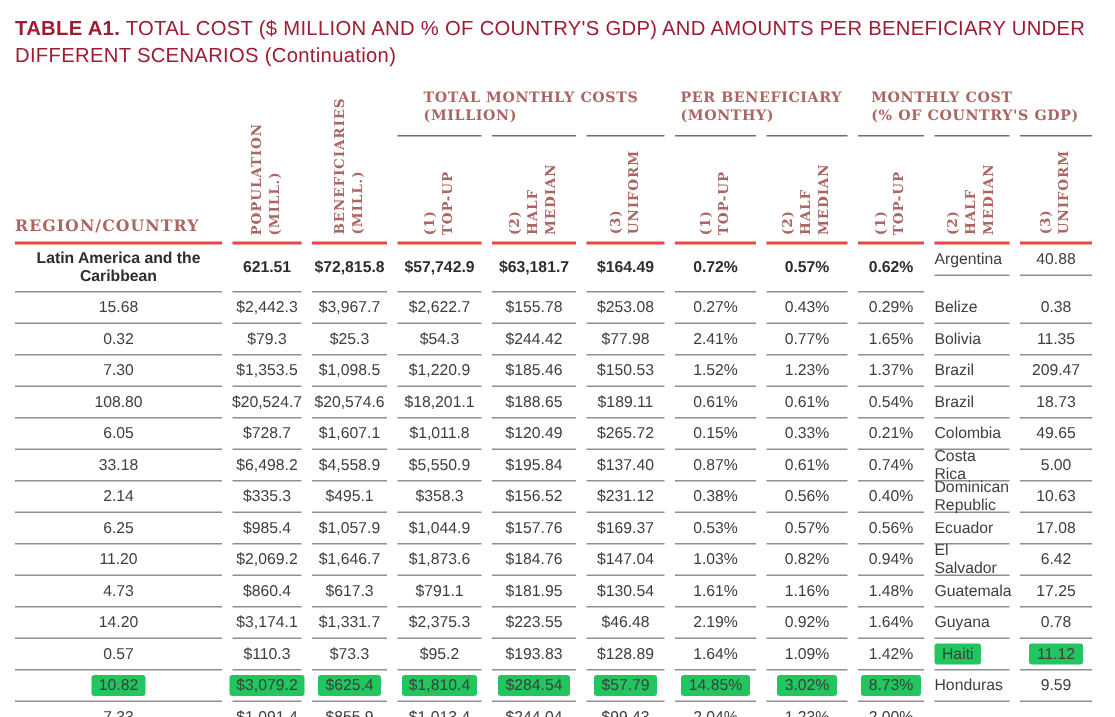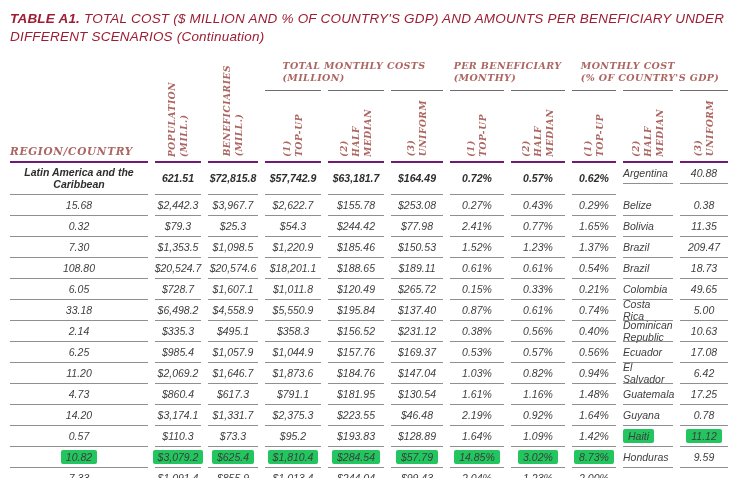--- a/index.html
+++ b/index.html
@@ -1,33 +1,33 @@
 <!DOCTYPE html>
 <html><head>
 <meta charset="utf-8">
 <style>
   html,body{margin:0;padding:0;background:#fff;}
   .page{width:743px;height:478px;box-sizing:border-box;padding:8px 10px 0;overflow:hidden;
-        background:#fff;font-family:"Liberation Sans",sans-serif;position:relative;font-style:italic;}
+        background:#fff;font-family:"Liberation Sans",sans-serif;position:relative;}
   .title{color:#9d1d33;font-size:13.5px;line-height:1.32;letter-spacing:.2px;margin:2px 0 9px;}
   .title .prefix{font-weight:bold;}
   .title .rest{font-weight:normal;}
   .grid{display:grid;grid-template-columns:138px 46px 50px 56px 56px 52px 54px 54px 44px 50px 48px;column-gap:7px;}
   .header{grid-template-rows:36px 72px;}
   .c1{grid-column:1}.c2{grid-column:2}.c3{grid-column:3}.c4{grid-column:4}.c5{grid-column:5}
   .c6{grid-column:6}.c7{grid-column:7}.c8{grid-column:8}.c9{grid-column:9}.c10{grid-column:10}.c11{grid-column:11}
   .seg{grid-row:1;border-bottom:1px solid #6e6e6e;}
   .gtitle{grid-row:1;display:flex;flex-direction:column;justify-content:flex-end;align-items:center;
           font-family:"DejaVu Serif",serif;font-weight:bold;color:#ac6662;
           font-size:9.5px;letter-spacing:.4px;padding-bottom:6px;white-space:pre-line;line-height:1.3;}
   .g1{grid-column:4 / span 3;}
   .g2{grid-column:7 / span 2;}
   .g3{grid-column:9 / span 3;}
   .hcell{grid-row:2;display:flex;align-items:flex-end;justify-content:center;
-         border-bottom:2px solid #701a75;padding-bottom:4px;}
+         border-bottom:2px solid #ef4444;padding-bottom:4px;}
   .hcell.tall{grid-row:1 / span 2;}
   .region{justify-content:flex-start;font-family:"DejaVu Serif",serif;font-weight:bold;
           color:#ac6662;font-size:10.5px;letter-spacing:.7px;}
   .rot{writing-mode:vertical-rl;transform:rotate(180deg);white-space:pre-line;
        font-family:"DejaVu Serif",serif;font-weight:bold;font-size:9px;letter-spacing:.6px;
        color:#ac6662;line-height:1.35;}
   .cell{height:21px;display:flex;align-items:center;justify-content:center;
         border-bottom:1px solid #8f8f8f;font-size:10.5px;color:#3e3e3e;box-sizing:border-box;}
   .cell.name{justify-content:flex-start;line-height:1.15;}
   .cell.h2{height:32px;text-align:center;}

